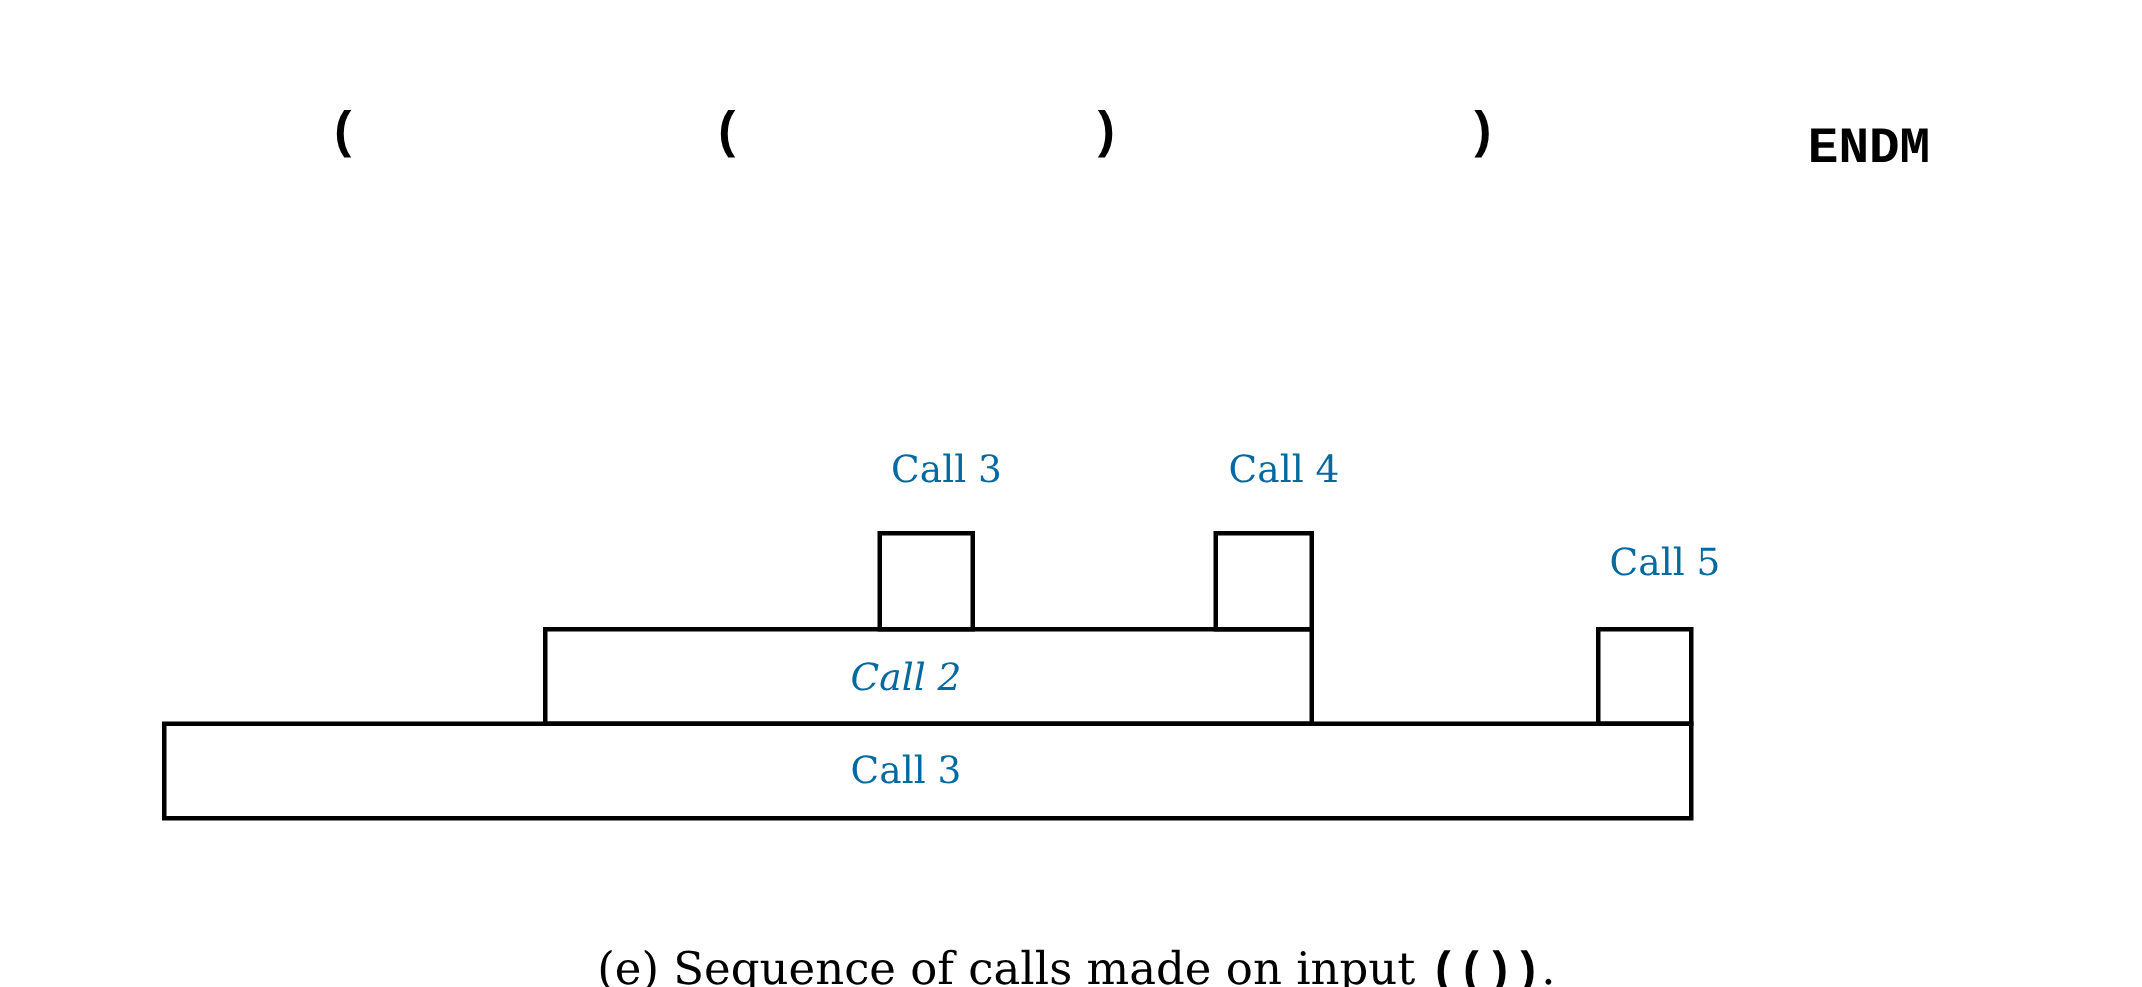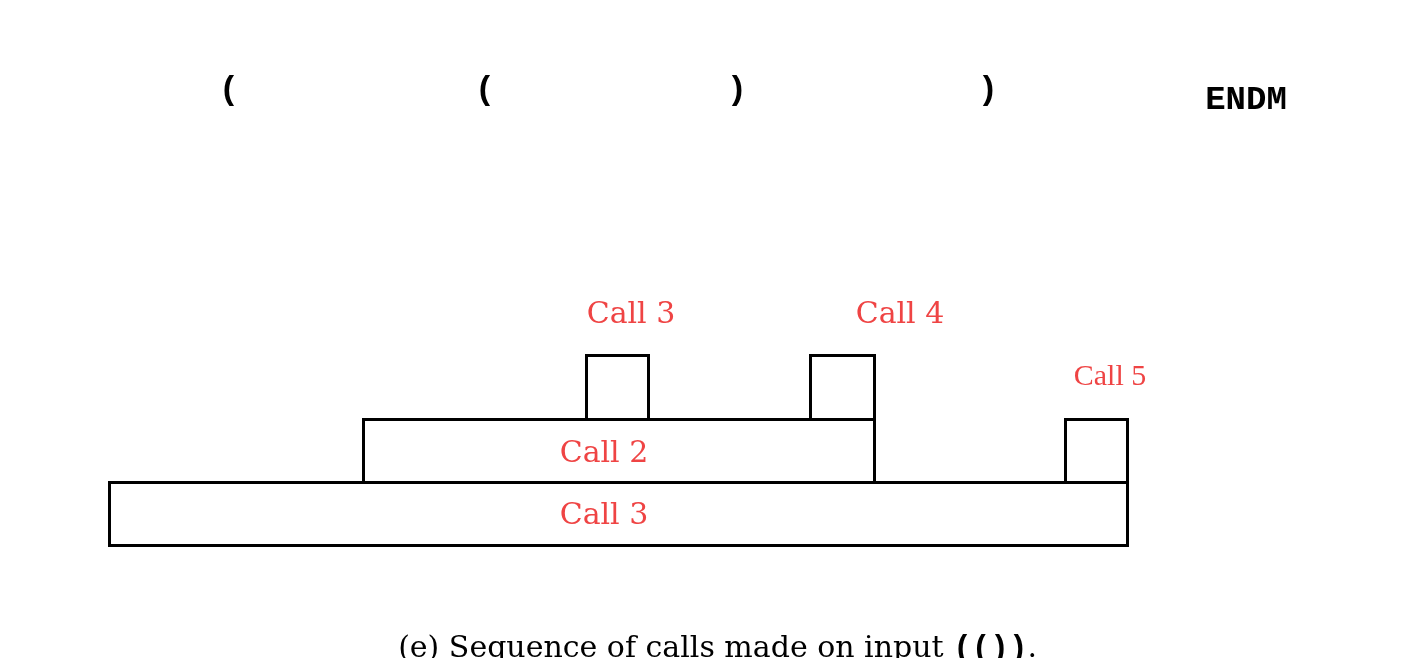--- a/index.html
+++ b/index.html
@@ -44,30 +44,30 @@
   #call1-box { left: 108px;  top: 481px; width: 1021px; height: 66px; }
   #call2-box { left: 362px;  top: 418px; width: 514px;  height: 66px; }
   #call3-box { left: 585px;  top: 354px; width: 65px;   height: 67px; }
   #call4-box { left: 809px;  top: 354px; width: 67px;   height: 67px; }
   #call5-box { left: 1064px; top: 418px; width: 65px;   height: 66px; }
 
   .call-label {
     position: absolute;
     transform: translateX(-50%);
     font-family: "DejaVu Serif", serif;
-    font-size: 30px;
+    font-size: 25px;
     line-height: 30px;
     white-space: pre;
-    color: #ef4444;
+    color: #0369a1;
   }
   #call1-label { left: 604px;  top: 499px; }
-  #call2-label { left: 604px;  top: 437px; }
+  #call2-label { left: 604px;  top: 437px; font-style: italic; }
   #call3-label { left: 631px;  top: 298px; }
-  #call4-label { left: 900px;  top: 298px; }
-  #call5-label { left: 1110px; top: 360px; font-family: Liberation Serif, serif; }
+  #call4-label { left: 856px;  top: 298px; }
+  #call5-label { left: 1110px; top: 360px; }
 
   
   #caption {
     position: absolute;
     left: 360px;
     top: 602px;
     font-family: "DejaVu Serif", serif;
     font-size: 30px;
     line-height: 30px;
     white-space: pre;

